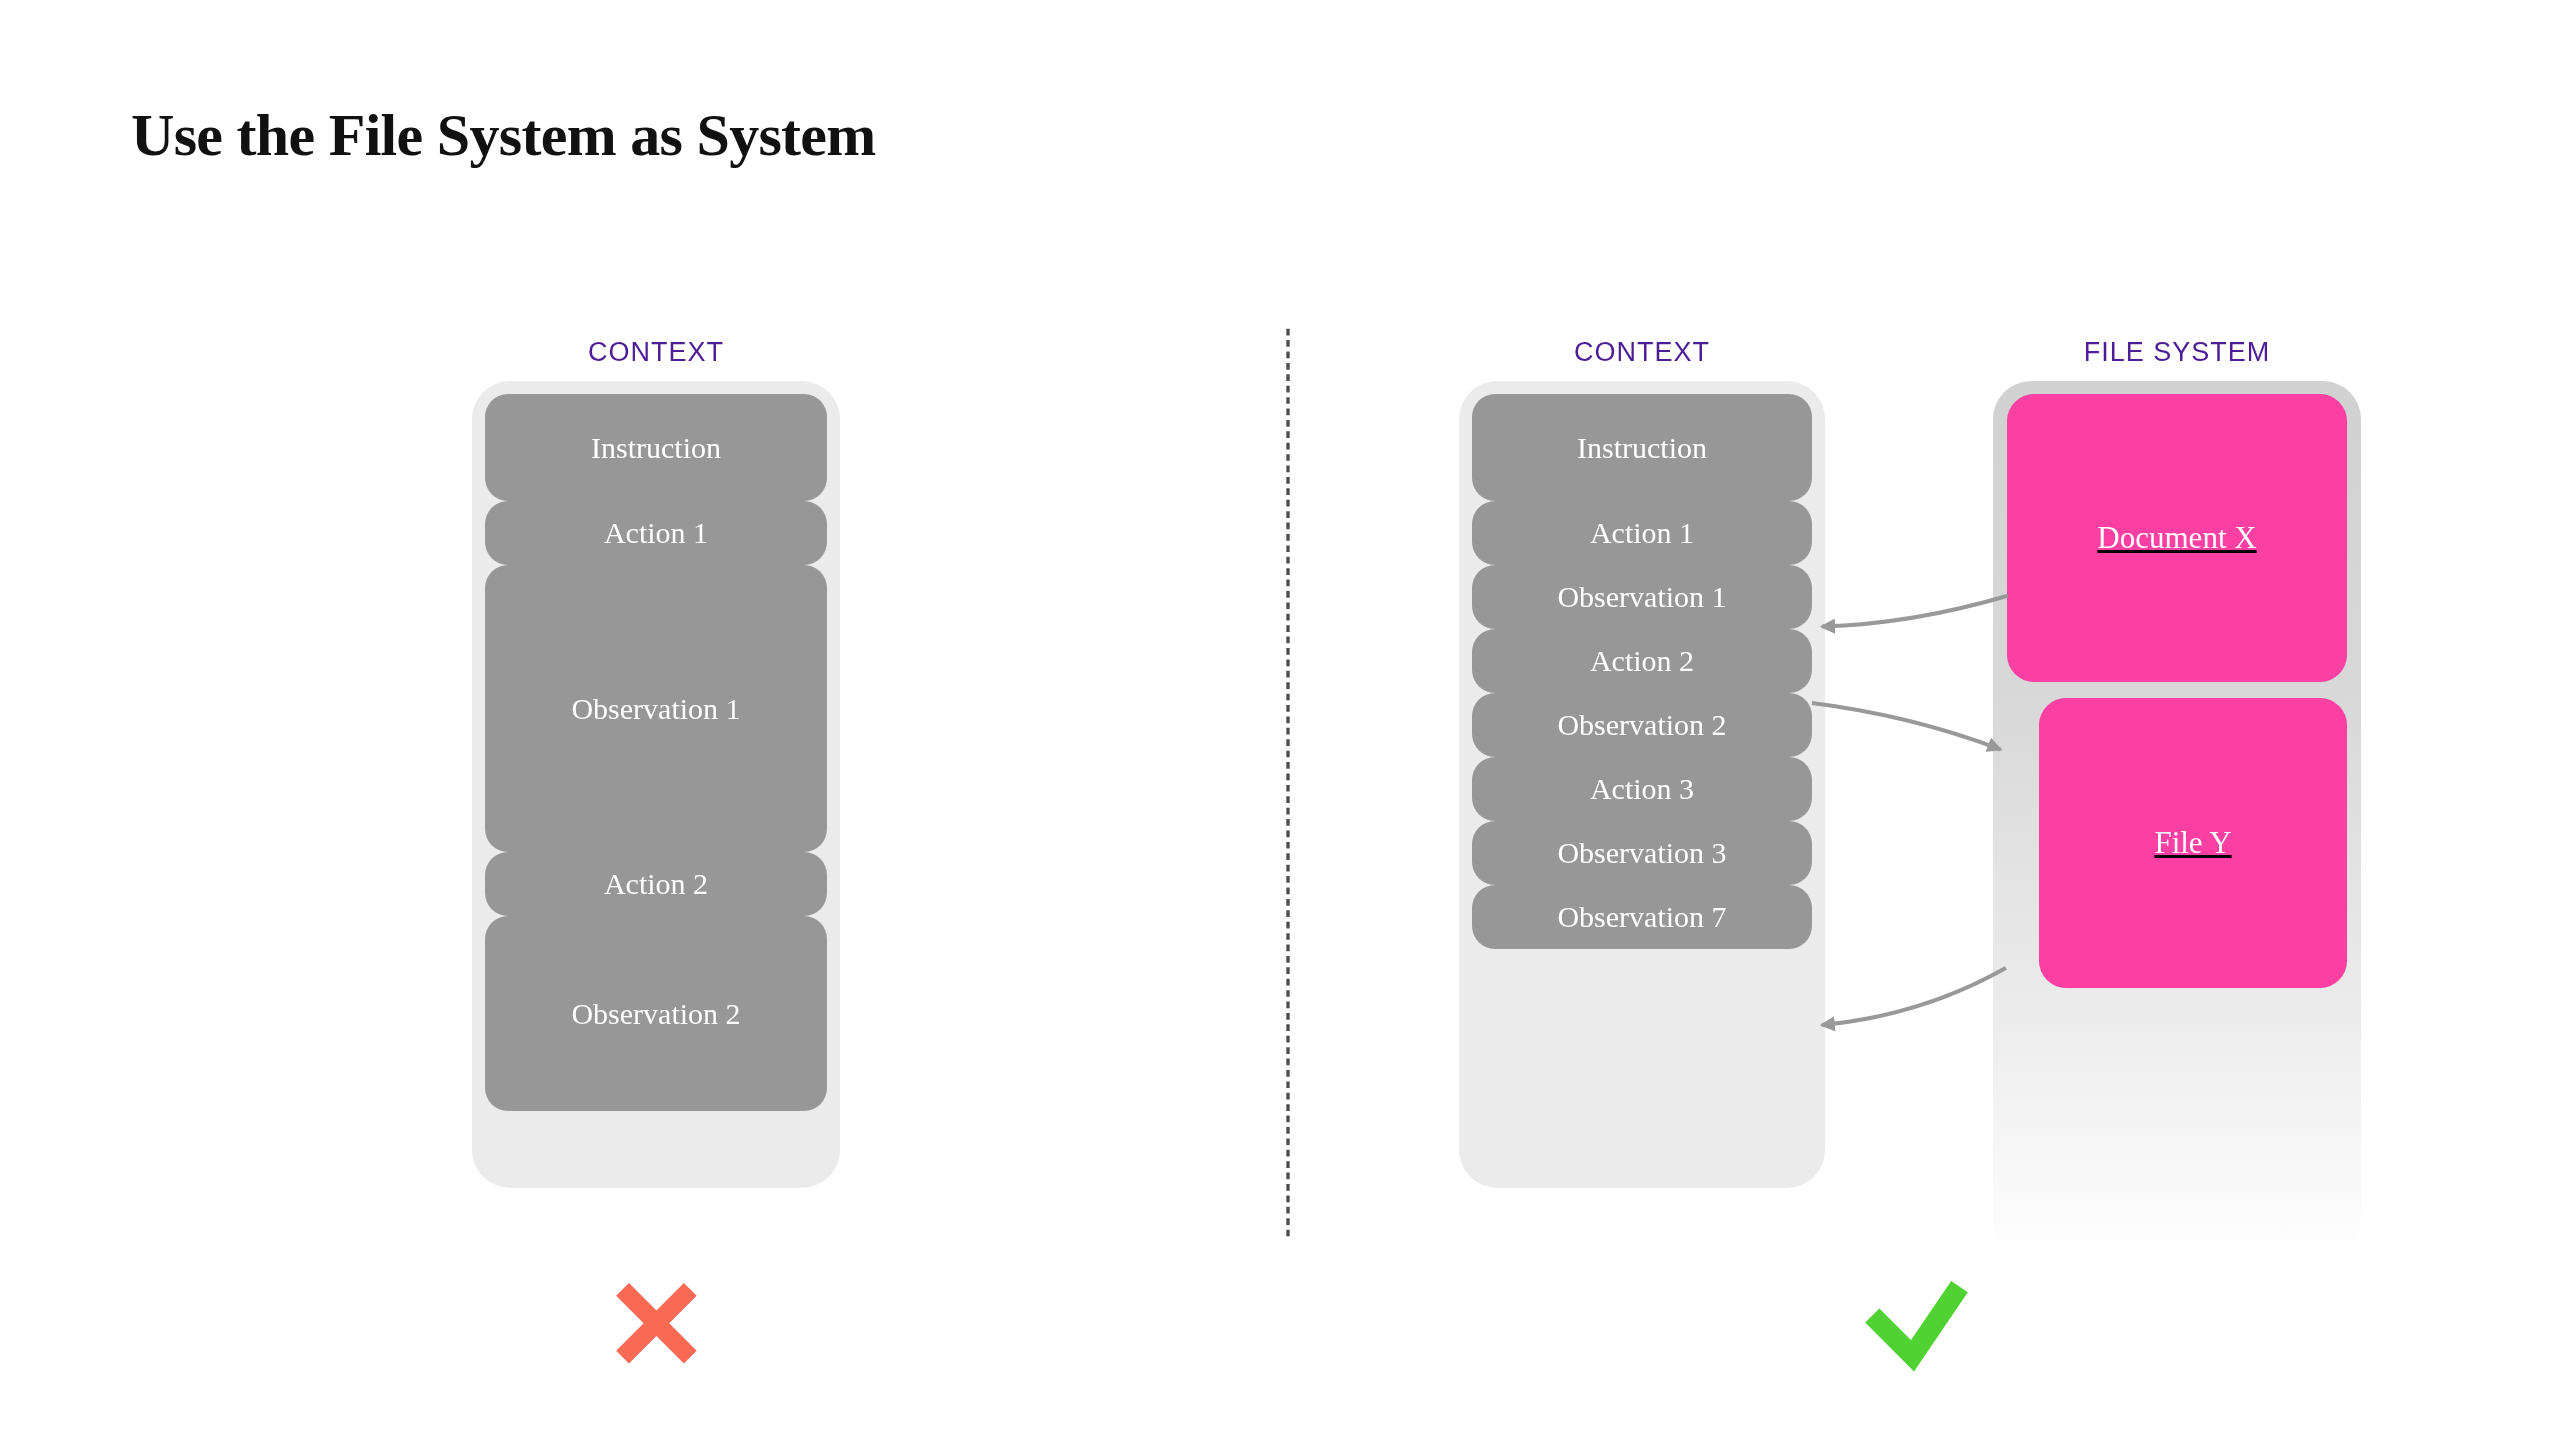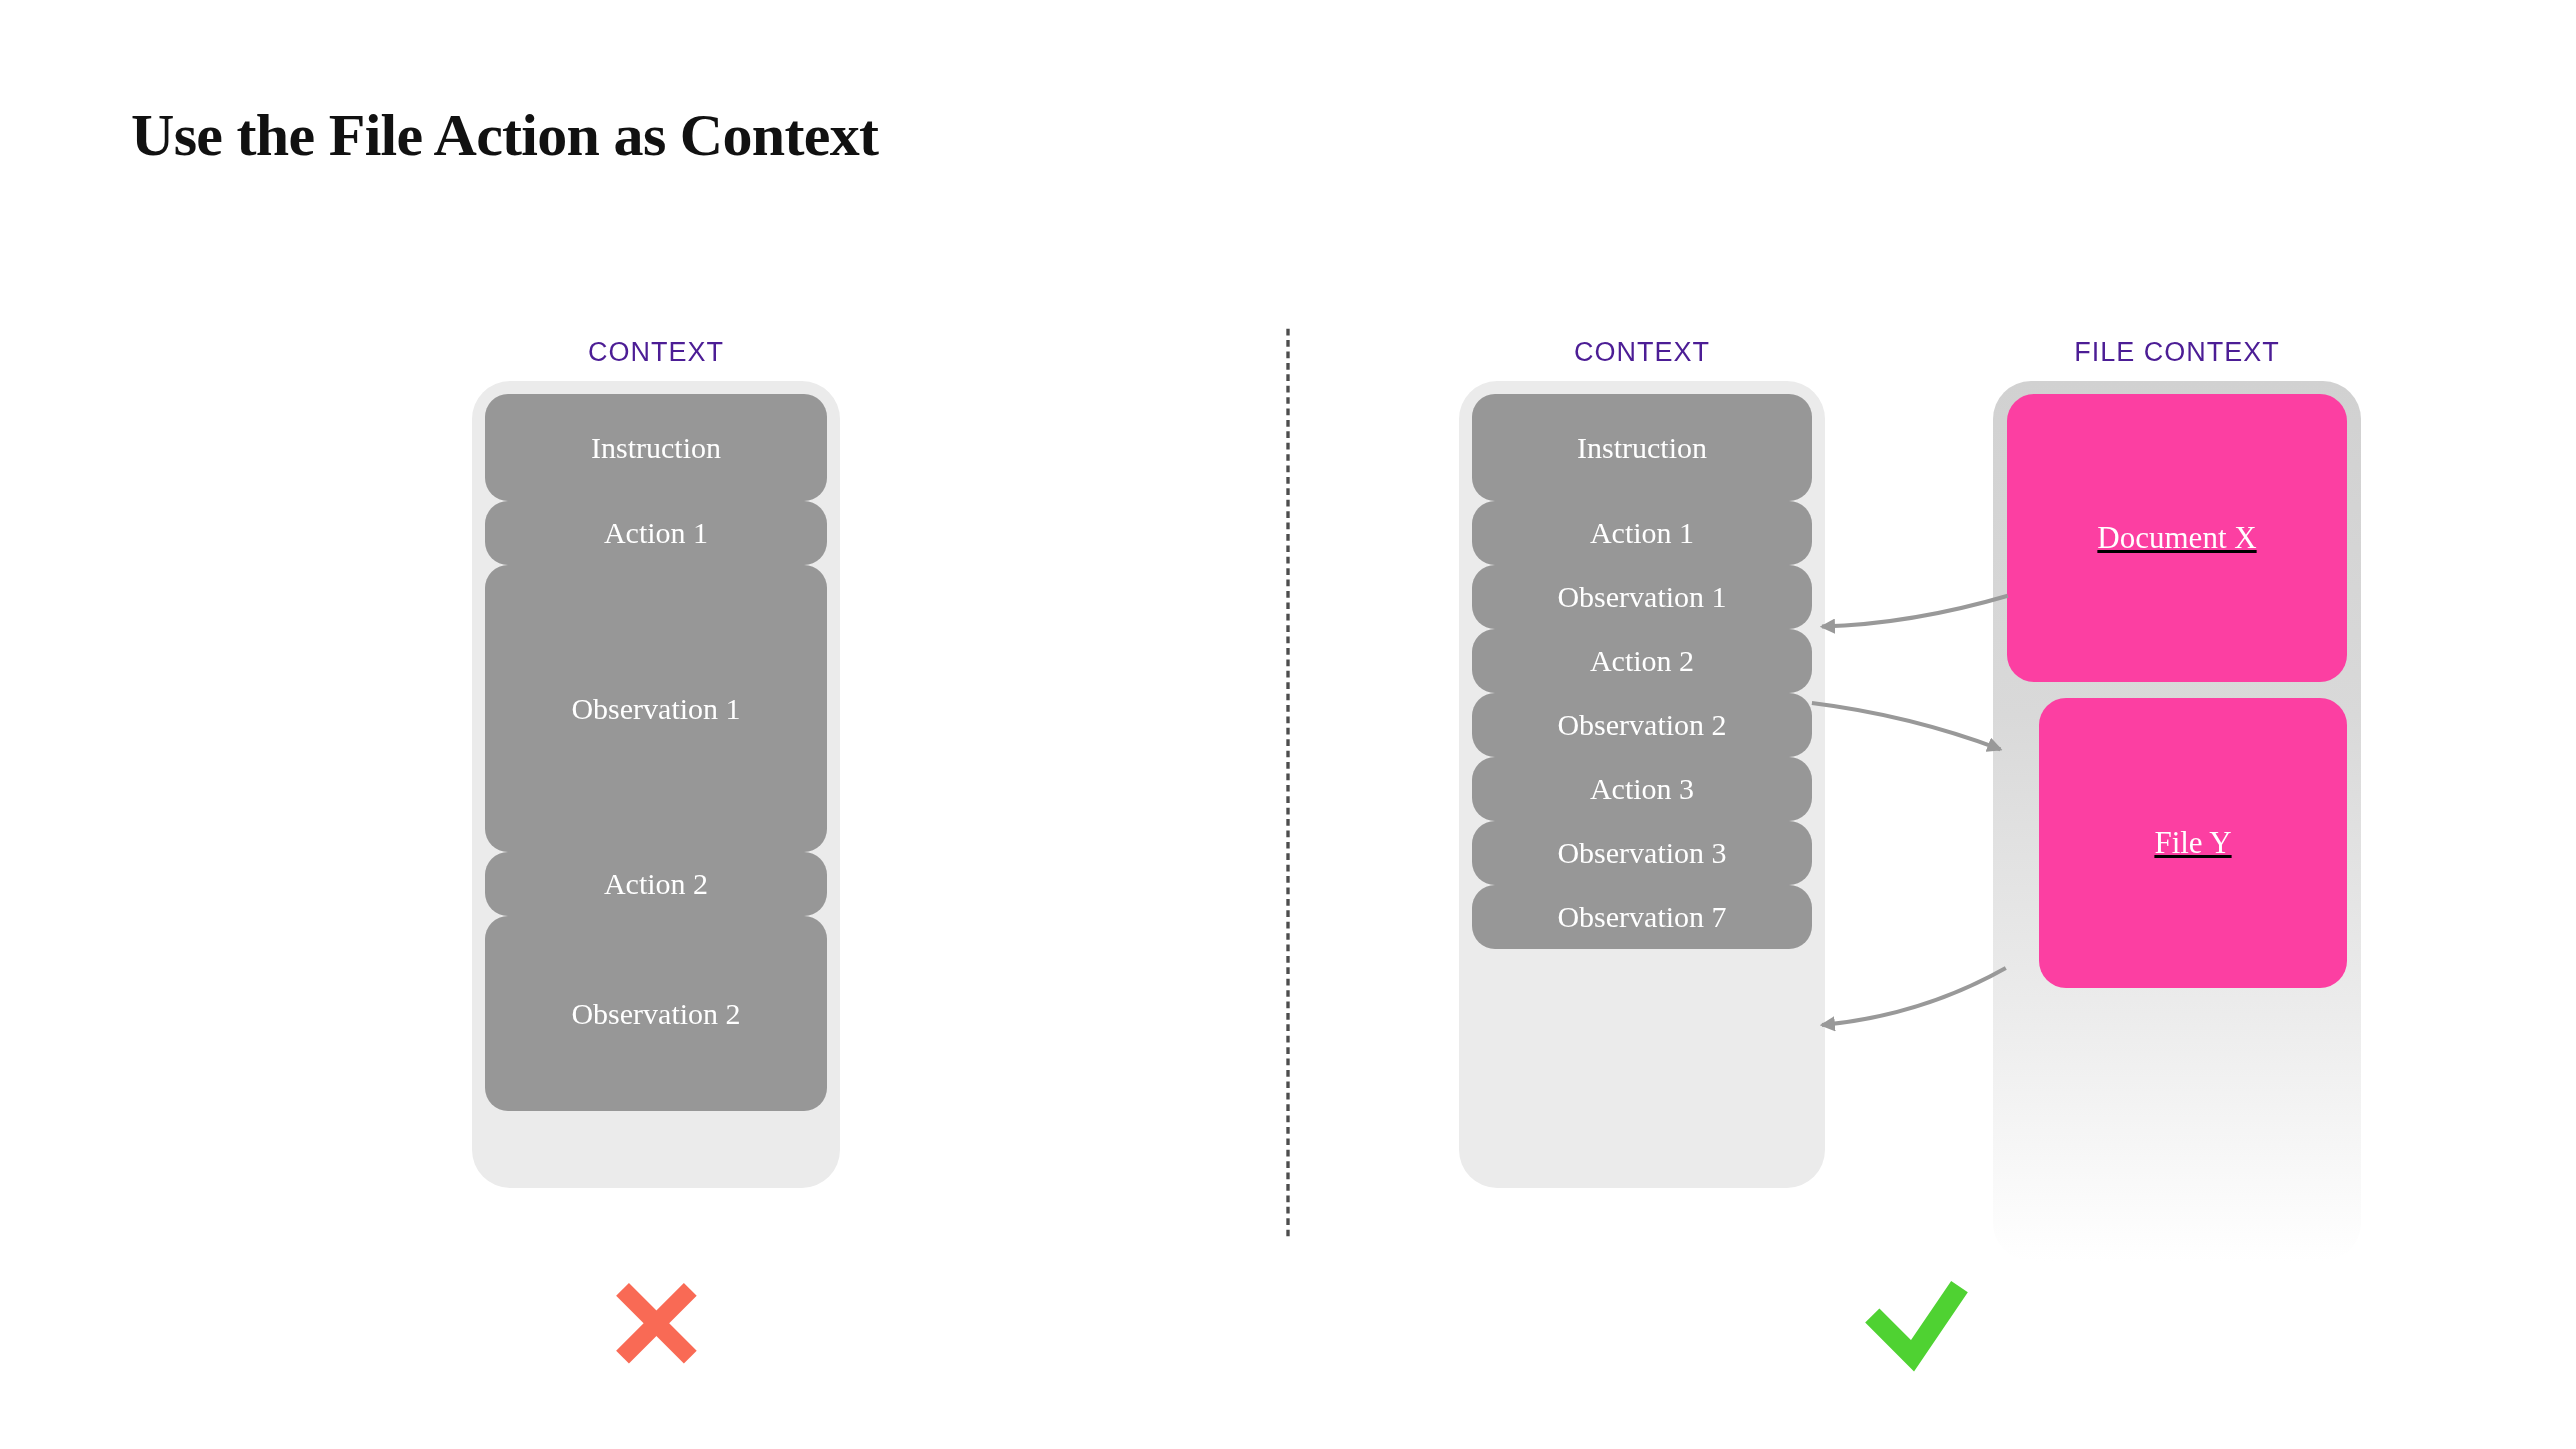--- a/index.html
+++ b/index.html
@@ -96,25 +96,25 @@
     left:0;top:0;
     width:2576px;height:1449px;
     pointer-events:none;
   }
 </style>
 </head>
 <body>
 
 <div class="canvas">
 
-  <div class="page-title">Use the File Action as Context</div>
+  <div class="page-title">Use the File System as System</div>
 
   <div class="col-label lbl-left">CONTEXT</div>
   <div class="col-label lbl-rctx">CONTEXT</div>
-  <div class="col-label lbl-fs">FILE CONTEXT</div>
+  <div class="col-label lbl-fs">FILE SYSTEM</div>
 
   <div class="ctx-container ctx-left">
     <div class="gbox h-tall">Instruction</div>
     <div class="gbox h-sm">Action 1</div>
     <div class="gbox h-xl">Observation 1</div>
     <div class="gbox h-sm">Action 2</div>
     <div class="gbox h-lg">Observation 2</div>
   </div>
 
   <div class="ctx-container ctx-right">

